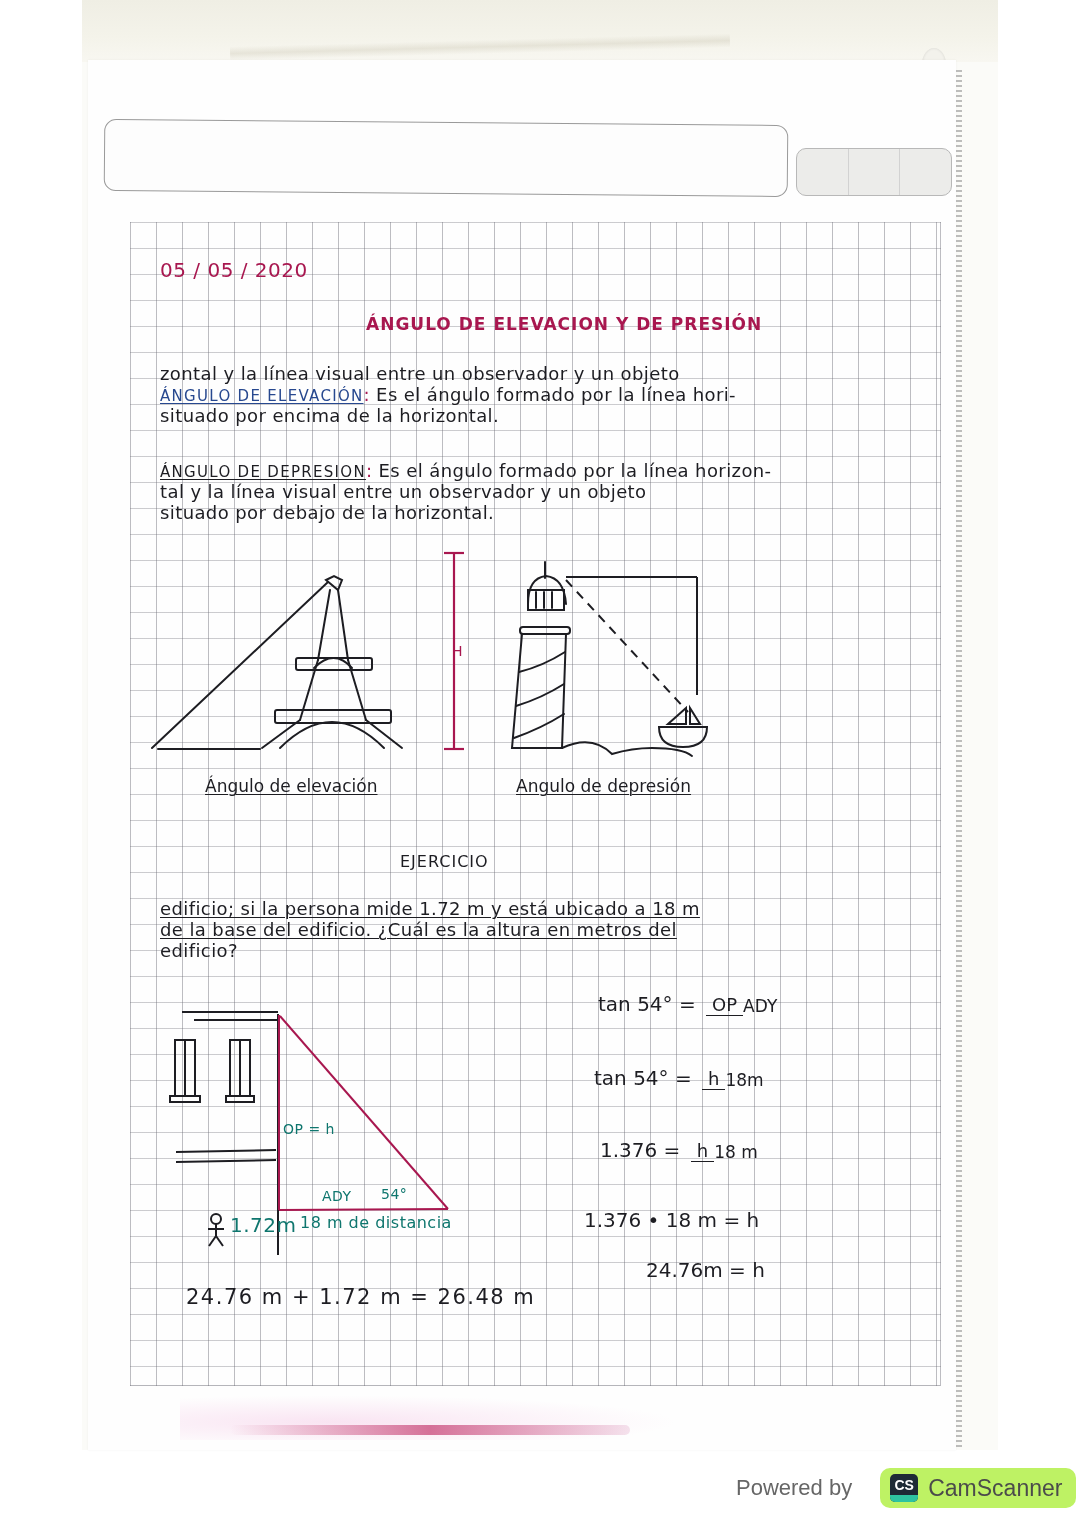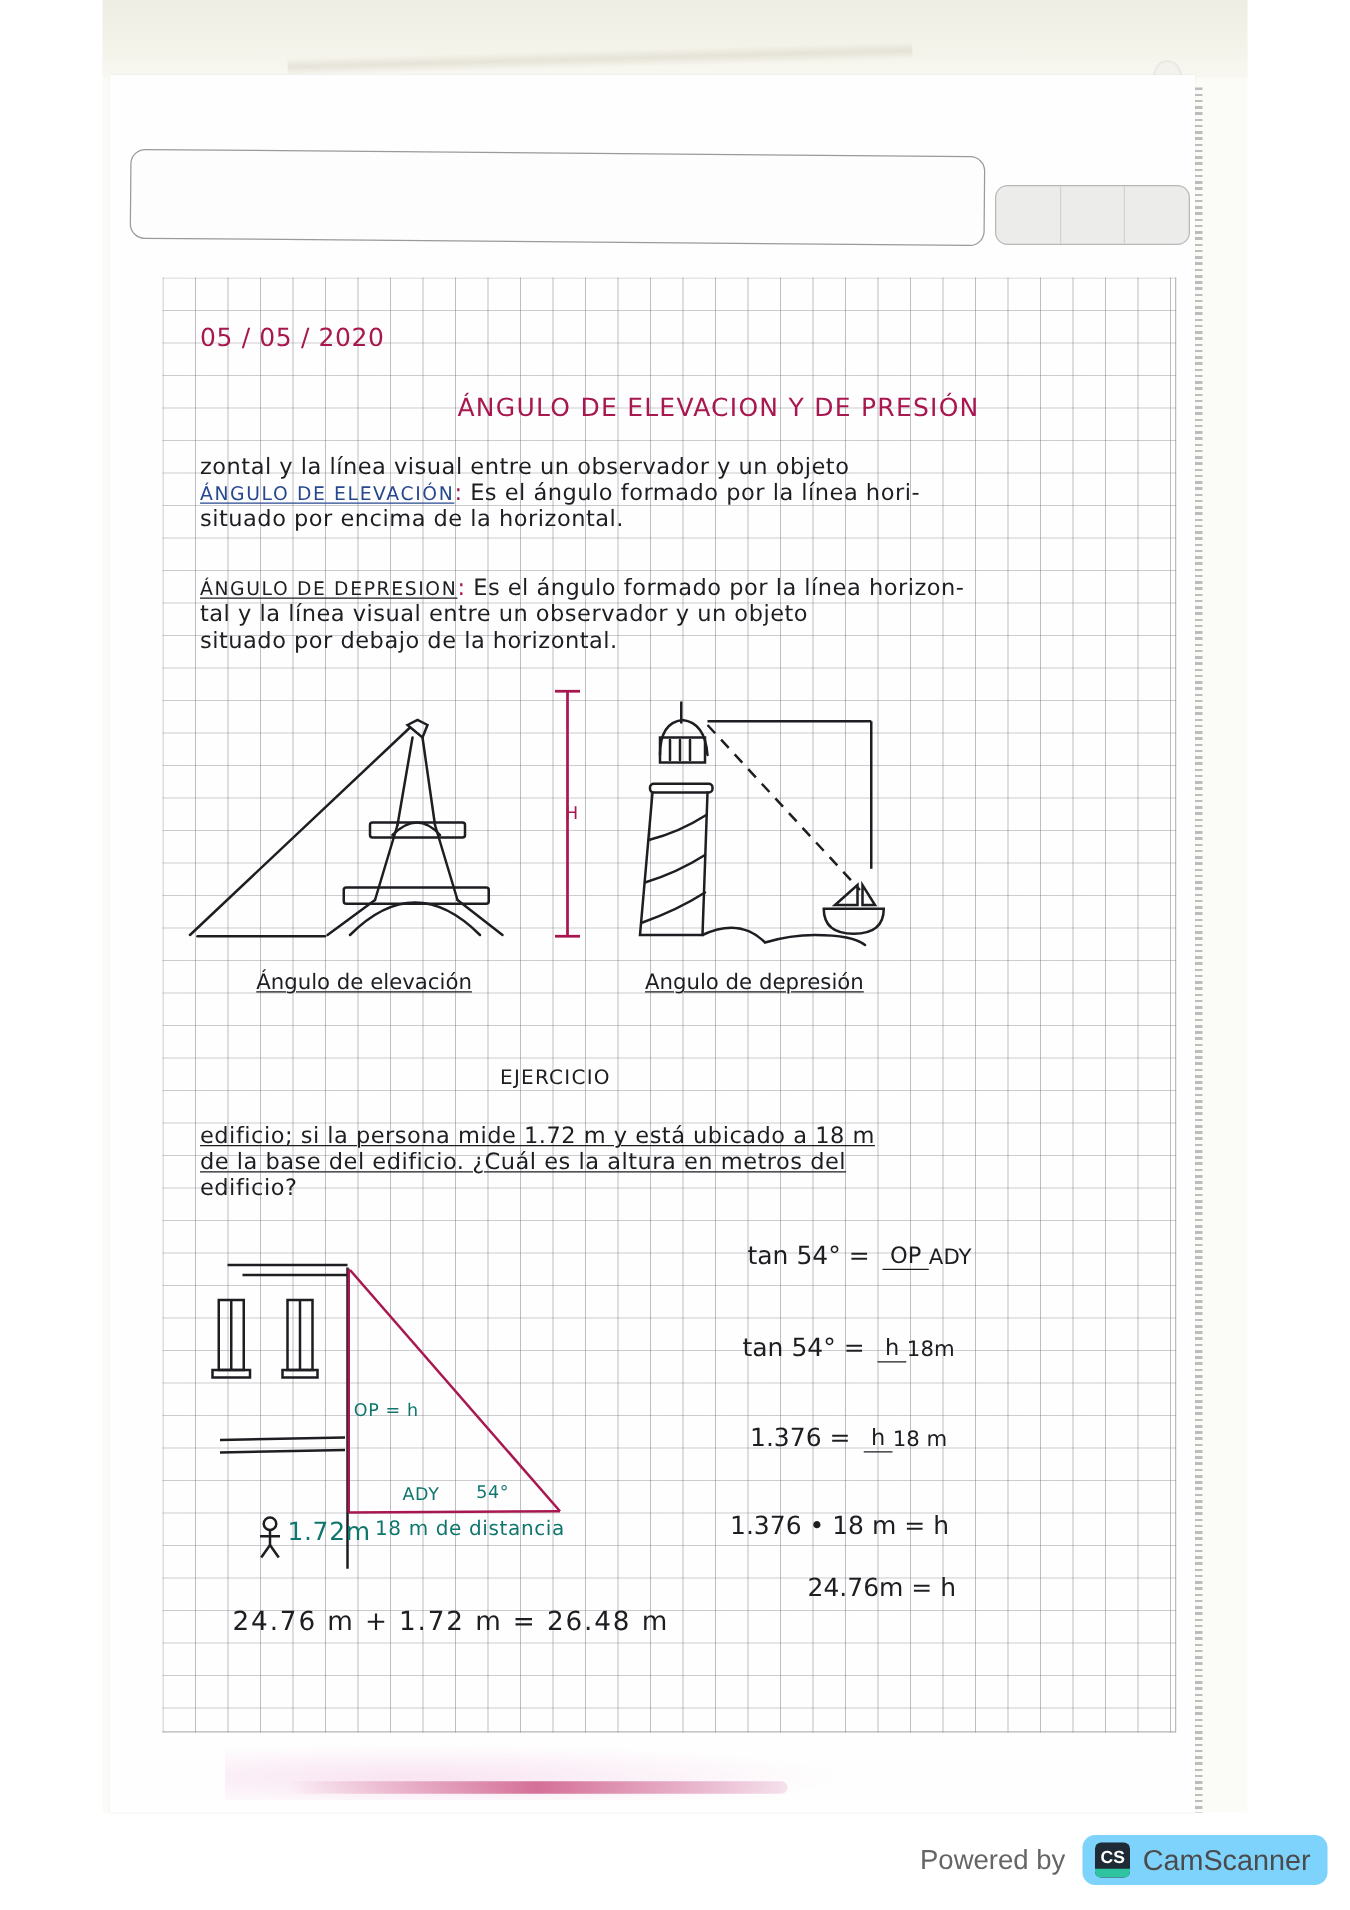--- a/index.html
+++ b/index.html
@@ -39,42 +39,42 @@
   .pink-smear { position:absolute; left:230px; top:1425px; width:400px; height:10px;
     background:linear-gradient(90deg,rgba(210,120,170,0),rgba(200,70,120,0.75),rgba(210,120,170,0.2)); border-radius:6px; }
   .pink-haze { position:absolute; left:180px; top:1395px; width:500px; height:45px;
     background:radial-gradient(ellipse at 30% 60%, rgba(240,180,220,0.35), rgba(255,255,255,0) 70%); }
 
   
   .hw { position:absolute; font-family:"DejaVu Sans", sans-serif; color:#0f766e; letter-spacing:0.5px; white-space:nowrap; }
   .ink-red { color:#a8174f; }
   .ink-blue { color:#27488f; }
   .date { left:160px; top:258px; font-size:20px; }
-  .title { left:366px; top:314px; font-size:20px; letter-spacing:1px; }
+  .title { left:366px; top:314px; font-size:17px; letter-spacing:1px;font-weight:bold; }
   .def-label { font-size:15px; letter-spacing:1.3px; }
 
   .para { position:absolute; left:160px; width:760px; }
   .para .row { display:block; height:21px; font-size:18px; line-height:21px; white-space:nowrap; color:#1d1d22; letter-spacing:0.4px; }
   .u { text-decoration:underline; text-decoration-thickness:1px; text-underline-offset:2px; }
 
   .cap { position:absolute; font-size:17px; color:#1d1d22; }
   .exercise-title { left:400px; top:852px; font-size:16px; letter-spacing:1px; color:#1d1d22; }
 
   .calc { position:absolute; font-size:20px; color:#1d1d22; white-space:nowrap; }
   .frac { display:inline-flex; align-items:center; vertical-align:middle; margin-left:4px; }
   .frac .num { border-bottom:1.5px solid #1d1d22; padding:0 6px; line-height:20px; font-size:18px; }
   .frac .den { line-height:20px; font-size:17px; }
   .small { font-size:14px; }
 
   svg.draw { position:absolute; left:0; top:0; overflow:visible; }
 
   
-  .wm { position:absolute; left:736px; top:1468px; display:flex; align-items:center; gap:14px; }
+  .wm { position:absolute; left:736px; top:1468px; display:flex; align-items:center; gap:28px; }
   .wm-text { font-family:"Liberation Sans", sans-serif; font-size:22px; color:#666; }
-  .wm-badge { display:flex; align-items:center; gap:10px; background:#7dd3fc; border-radius:10px; padding:6px 14px 6px 10px; }
+  .wm-badge { display:flex; align-items:center; gap:10px; background:#bef264; border-radius:10px; padding:6px 14px 6px 10px; }
   .cs-logo { width:28px; height:28px; border-radius:5px; background:#1e2b36; position:relative; overflow:hidden;
     display:flex; align-items:center; justify-content:center; font-family:"Liberation Sans", sans-serif; font-weight:bold; color:#fff; font-size:14px; }
   .cs-logo::after { content:""; position:absolute; left:0; bottom:0; width:100%; height:7px; background:#2ec4a0; }
   .cs-logo span { position:relative; top:-3px; }
   .wm-brand { font-family:"Liberation Sans", sans-serif; font-size:23px; color:#4b4b4b; }
 </style>
 </head>
 <body>
 
 <div class="scan-bg"></div>

